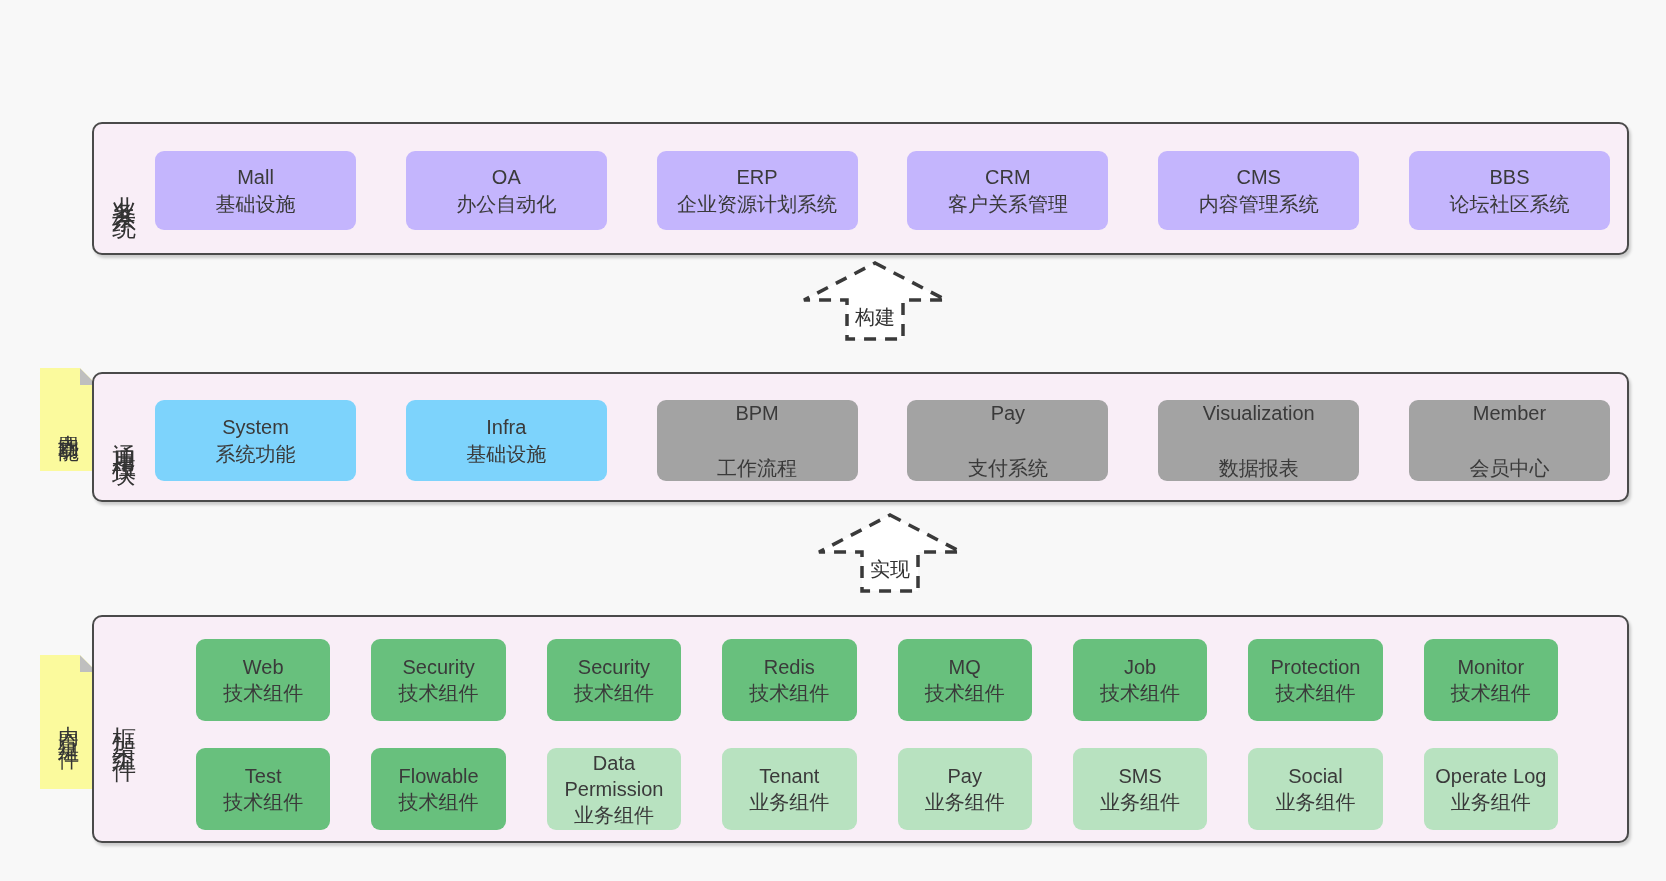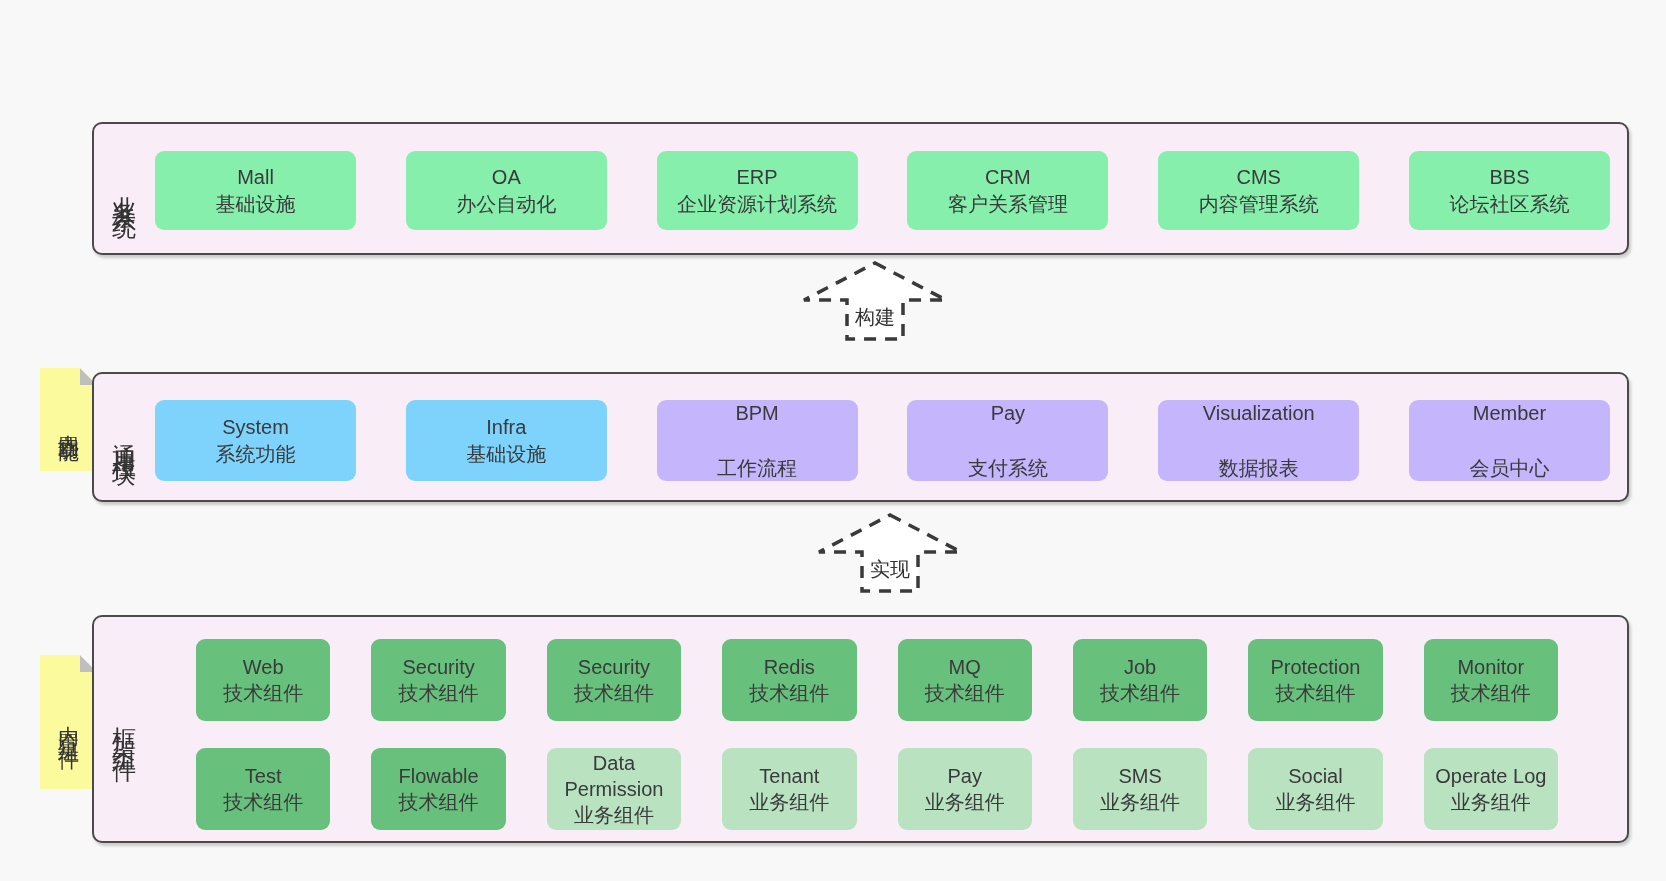--- a/index.html
+++ b/index.html
@@ -33,23 +33,23 @@
   .band-components .row { left:61px; right:69px; height:82px; }
   .band-components .row.r1 { top:22px; }
   .band-components .row.r2 { top:131px; }
   .box {
     border-radius:9px; display:flex; flex-direction:column;
     align-items:center; justify-content:center; text-align:center;
     font-size:20px; line-height:27px; color:#3a3a3a; padding:0 6px; box-sizing:border-box;
   }
   .band-business .box, .band-modules .box { width:201px; }
   .band-components .box { width:141px; line-height:26px;margin-left:41px; }
-  .blue        { background:#86efac; }
+  .blue        { background:#c4b5fd; }
   .red         { background:#7dd3fc; }
-  .pink        { background:#c4b5fd;gap:28px; }
+  .pink        { background:#a3a3a3;gap:28px; }
   .green       { background:#68c07d; }
   .green-light { background:#b8e2c0; }
   
   .sticky {
     position:absolute; left:40px; width:57px; background:#fbfa9d; z-index:1;
     clip-path:polygon(0 0, calc(100% - 17px) 0, 100% 17px, 100% 100%, 0 100%);
   }
   .sticky-modules    { top:368px; height:103px; }
   .sticky-components { top:655px; height:134px; }
   .sticky .fold {

